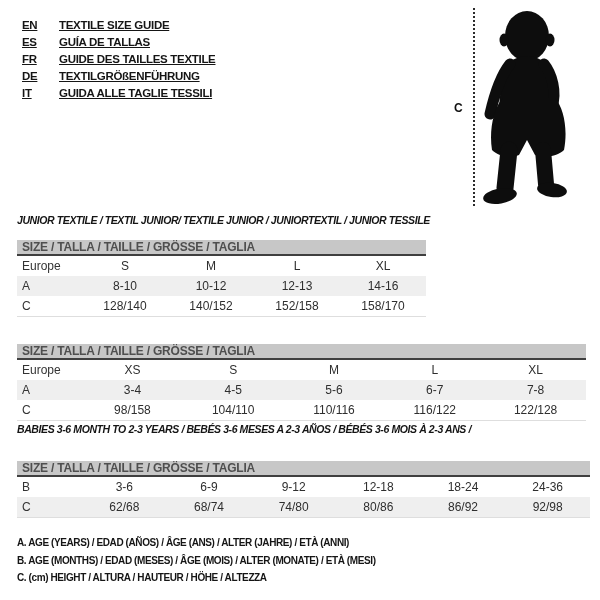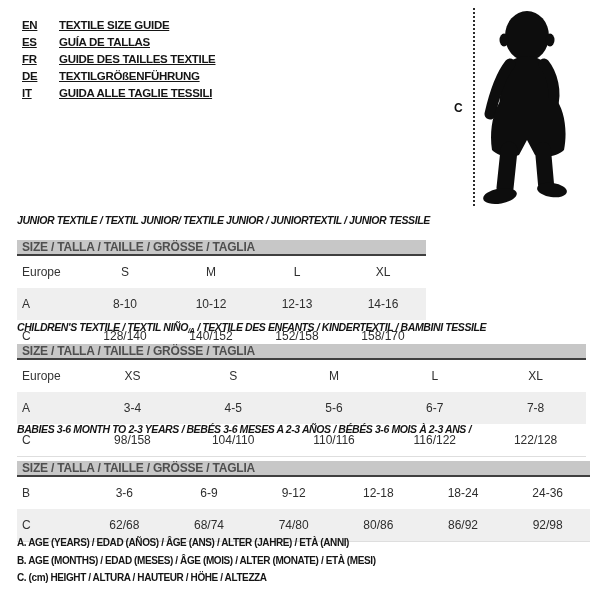--- a/index.html
+++ b/index.html
@@ -23,21 +23,21 @@
              letter-spacing:-0.4px;color:#151515;white-space:nowrap;font-style:italic;}
   .sub{font-size:7.5px;vertical-align:-2px;}
   .footnotes{position:absolute;left:17px;top:534px;font-weight:bold;font-size:10px;
              letter-spacing:-0.4px;line-height:17.5px;color:#151515;}
 
   
   .size-table{position:absolute;left:17px;font-size:12px;color:#2e2e2e;
               border-bottom:1px solid #dedede;}
   .size-bar{background:#c7c7c7;color:#4f4f4f;font-weight:bold;height:14px;line-height:14px;
             padding-left:5px;border-bottom:2px solid #3f3f3f;letter-spacing:-0.2px;}
-  .t-row{display:flex;height:32px;align-items:center;}
+  .t-row{display:flex;height:20px;align-items:center;}
   .t-row.alt{background:#efefef;}
   .t-label{width:60px;padding-left:5px;color:#333;}
   .t-cell{flex:1;text-align:center;}
 
   .w-junior{width:409px;top:240px;}
   .w-children{width:569px;top:344px;}
   .w-babies{width:573px;top:461px;}
 </style>
 </head>
 <body>
@@ -105,21 +105,20 @@
     </div>
     <div class="t-row">
       <div class="t-label">C</div>
       <div class="t-cell">128/140</div>
       <div class="t-cell">140/152</div>
       <div class="t-cell">152/158</div>
       <div class="t-cell">158/170</div>
     </div>
   </div>
 
-  <div class="sec-title" style="top:321px"><span>CHILDREN'S TEXTILE / TEXTIL NIÑO</span><span class="sub">/A</span><span> / TEXTILE DES ENFANTS / KINDERTEXTIL / BAMBINI TESSILE</span></div>
   <div class="size-table w-children">
     <div class="size-bar">SIZE / TALLA / TAILLE / GRÖSSE / TAGLIA</div>
     <div class="t-row">
       <div class="t-label">Europe</div>
       <div class="t-cell">XS</div>
       <div class="t-cell">S</div>
       <div class="t-cell">M</div>
       <div class="t-cell">L</div>
       <div class="t-cell">XL</div>
     </div>

